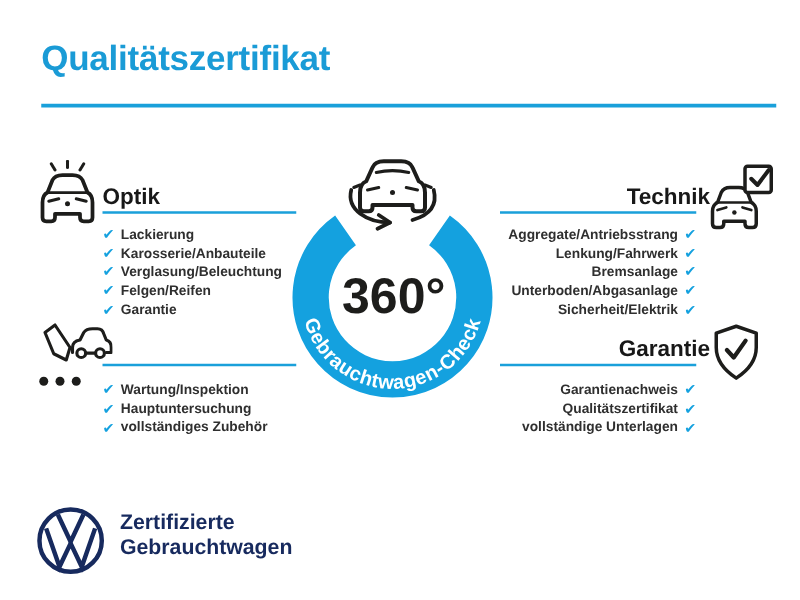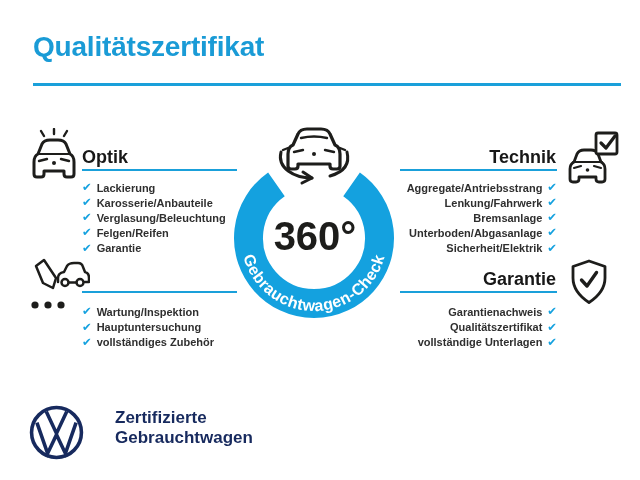--- a/index.html
+++ b/index.html
@@ -10,36 +10,36 @@
   .abs{position:absolute;}
   
   .page-title{
     left:33px;top:31px;font-size:28px;font-weight:800;color:#1A9BD6;
     letter-spacing:-0.2px;
   }
   .title-rule{left:33px;top:83px;width:588px;height:3px;background:#1AA0DA;}
   
   .sec-header{font-size:18px;font-weight:700;color:#181818;line-height:20px;}
   .hdr-left{left:82px;}
-  .hdr-right{right:84px;text-align:right;}
+  .hdr-right{right:72px;text-align:right;}
   .sec-underline{height:2.5px;background:#1AA0DA;}
   
   .items{font-size:11px;font-weight:700;color:#2F2F2F;}
   .item{height:15.2px;display:flex;align-items:center;white-space:nowrap;}
   .items-right .item{justify-content:flex-end;}
   .check{
     color:#14A1DF;font-size:11.5px;font-family:"DejaVu Sans",sans-serif;
     line-height:1;
   }
   .items-left .check{margin-right:5px;}
   .items-right .check{margin-left:5px;}
   
   .icon-svg{display:block;}
   
-  .footer-text{left:96px;top:408px;font-size:17px;font-weight:800;color:#172A5E;line-height:20px;margin-left:19px;}
+  .footer-text{left:96px;top:408px;font-size:17px;font-weight:800;color:#172A5E;line-height:20px;}
 </style>
 </head>
 <body>
 
 <div class="canvas">
 
   <div class="abs page-title">Qualitätszertifikat</div>
   <div class="abs title-rule"></div>
 
   <svg class="abs icon-svg" style="left:26px;top:128px" width="56" height="58" viewBox="0 0 56 58">

